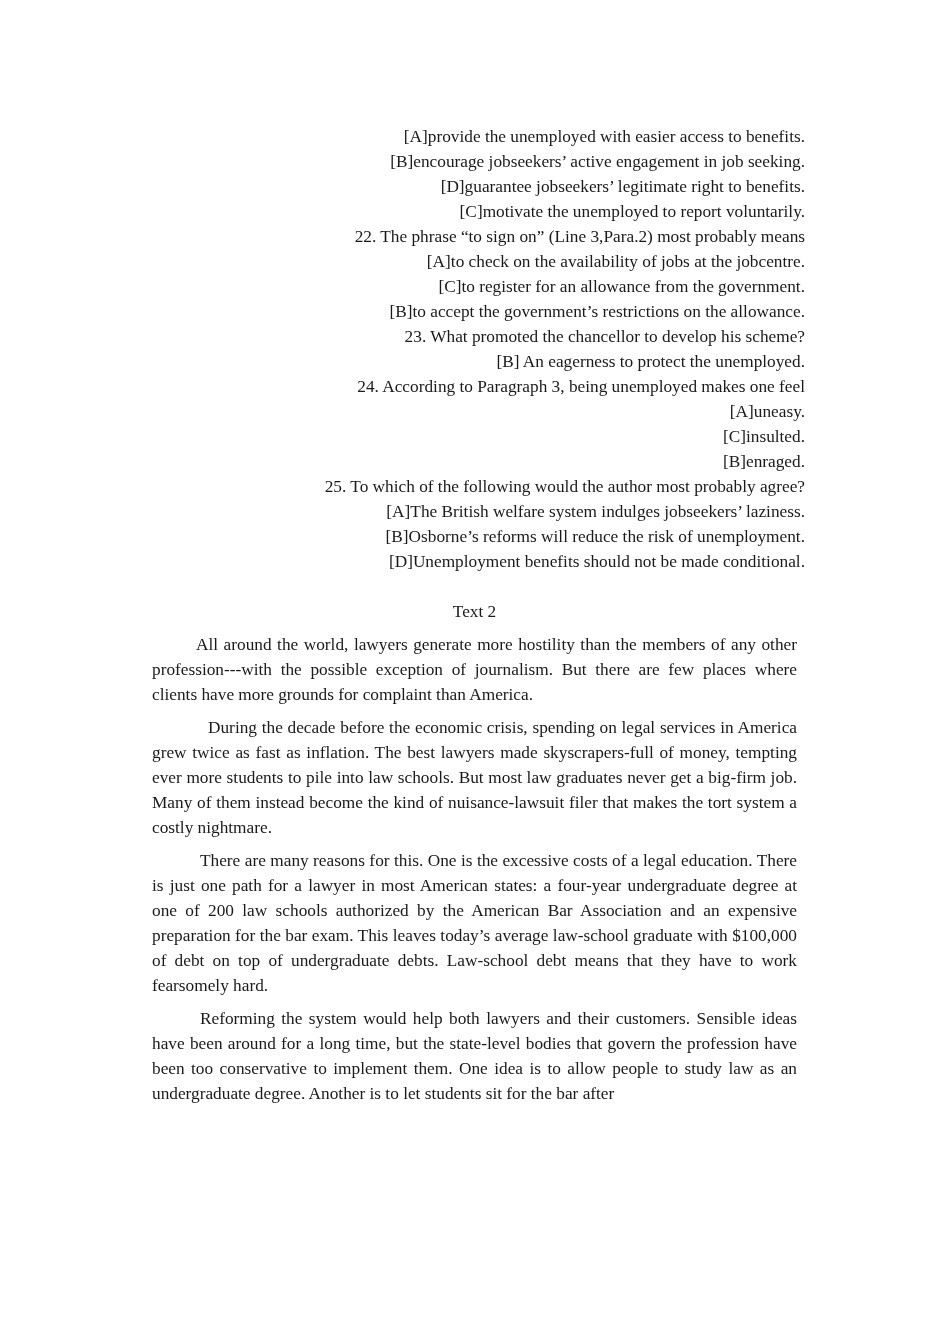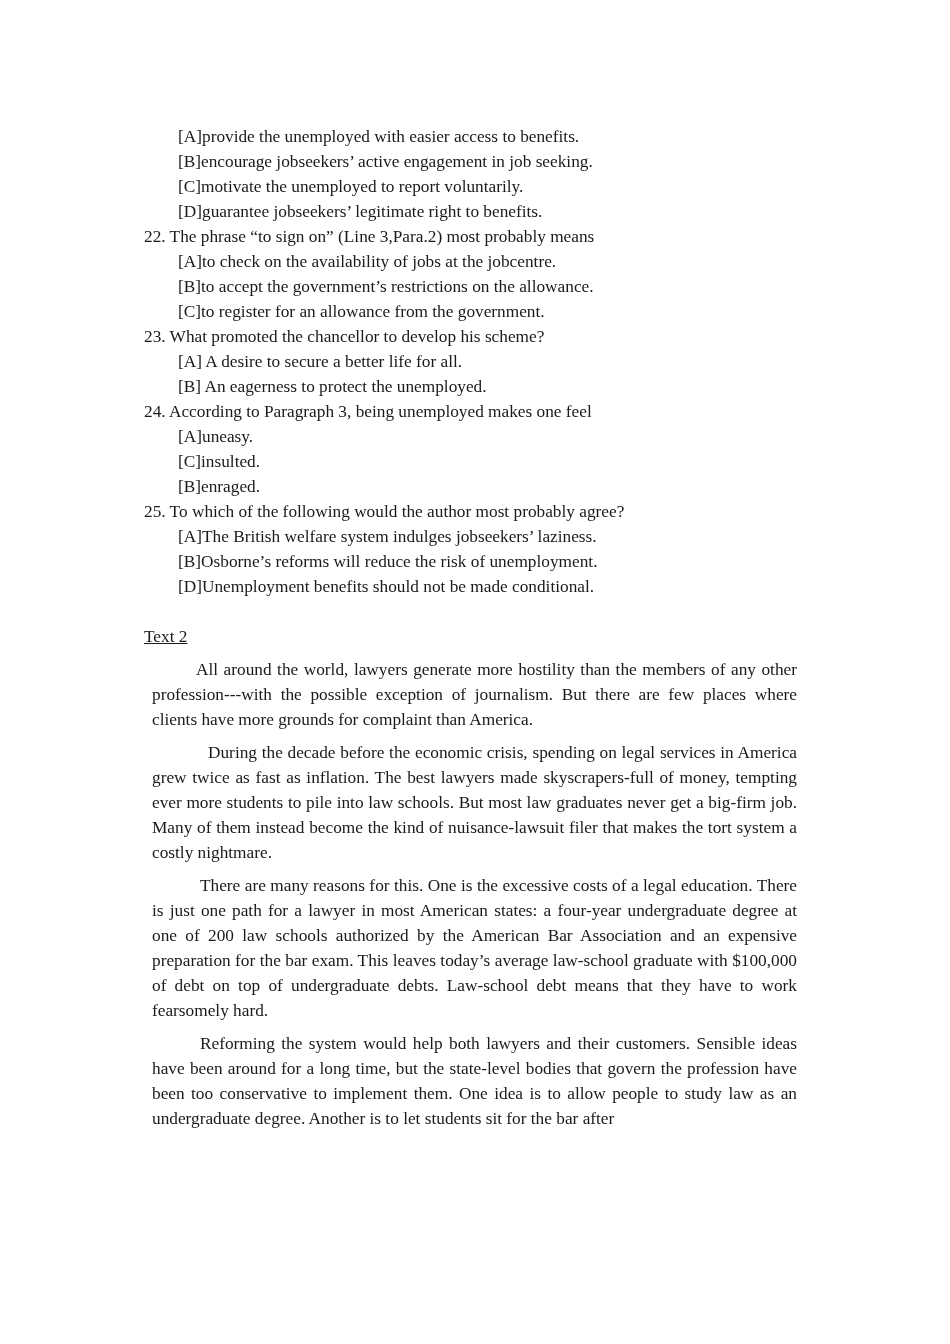--- a/index.html
+++ b/index.html
@@ -19,68 +19,67 @@
     }
     .page {
       position: absolute;
       left: 144px;
       top: 124px;
       width: 661px;
     }
     .line {
       white-space: nowrap;
       height: 25px;
+      text-align: right;
     }
     .opt {
       padding-left: 34px;
     }
     .q {
       padding-left: 0;
     }
     .spacer {
       height: 25px;
     }
     .title {
-      text-align: left;
+      text-align: center;
       height: 25px;
-      text-decoration: underline;
     }
     .para {
       text-align: justify;
       text-align-last: left;
       margin: 8px;
       hyphens: none;
     }
     .p1 { text-indent: 44px; }
     .p2 { text-indent: 56px; }
     .p3 { text-indent: 48px; }
     .p4 { text-indent: 48px; }
   </style>
 </head>
 <body>
 
 <div class="page">
 
   <div>
     <div class="line opt">[A]provide the unemployed with easier access to benefits.</div>
     <div class="line opt">[B]encourage jobseekers’ active engagement in job seeking.</div>
+    <div class="line opt">[D]guarantee jobseekers’ legitimate right to benefits.</div>
     <div class="line opt">[C]motivate the unemployed to report voluntarily.</div>
-    <div class="line opt">[D]guarantee jobseekers’ legitimate right to benefits.</div>
   </div>
 
   <div>
     <div class="line q">22. The phrase “to sign on” (Line 3,Para.2) most probably means</div>
     <div class="line opt">[A]to check on the availability of jobs at the jobcentre.</div>
+    <div class="line opt">[C]to register for an allowance from the government.</div>
     <div class="line opt">[B]to accept the government’s restrictions on the allowance.</div>
-    <div class="line opt">[C]to register for an allowance from the government.</div>
   </div>
 
   <div>
     <div class="line q">23. What promoted the chancellor to develop his scheme?</div>
-    <div class="line opt">[A] A desire to secure a better life for all.</div>
     <div class="line opt">[B] An eagerness to protect the unemployed.</div>
   </div>
 
   <div>
     <div class="line q">24. According to Paragraph 3, being unemployed makes one feel</div>
     <div class="line opt">[A]uneasy.</div>
     <div class="line opt">[C]insulted.</div>
     <div class="line opt">[B]enraged.</div>
   </div>
 

